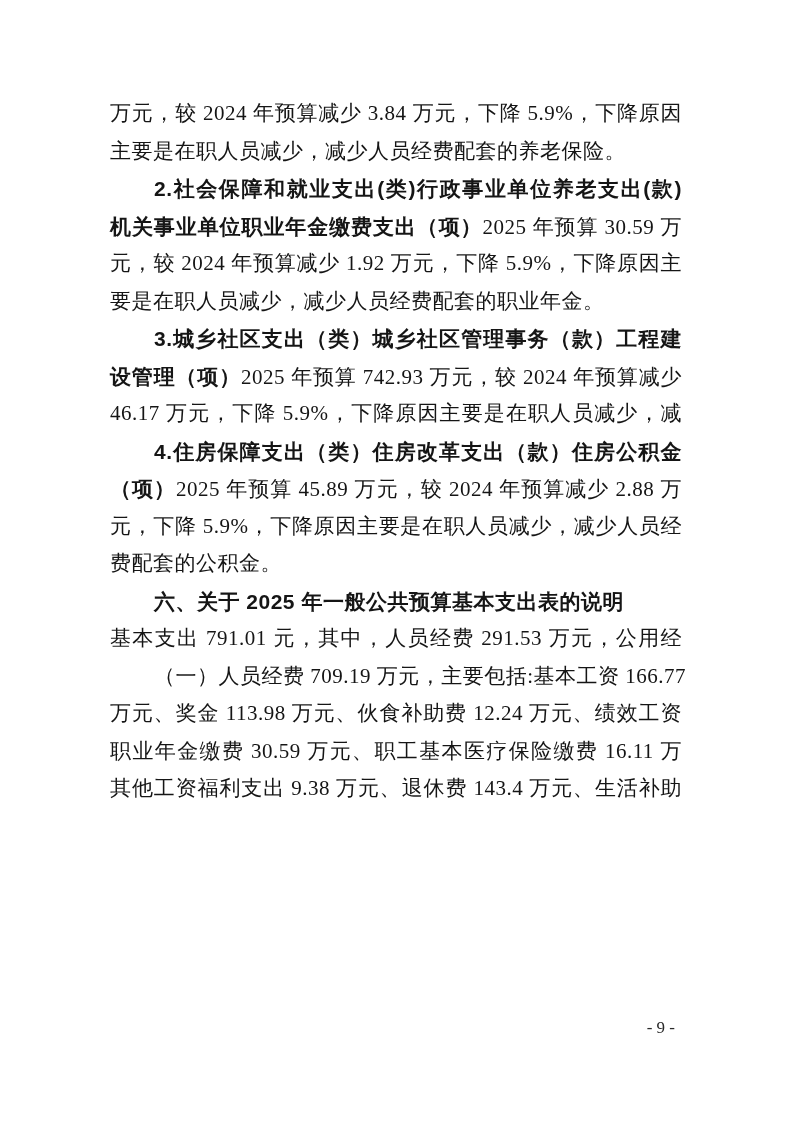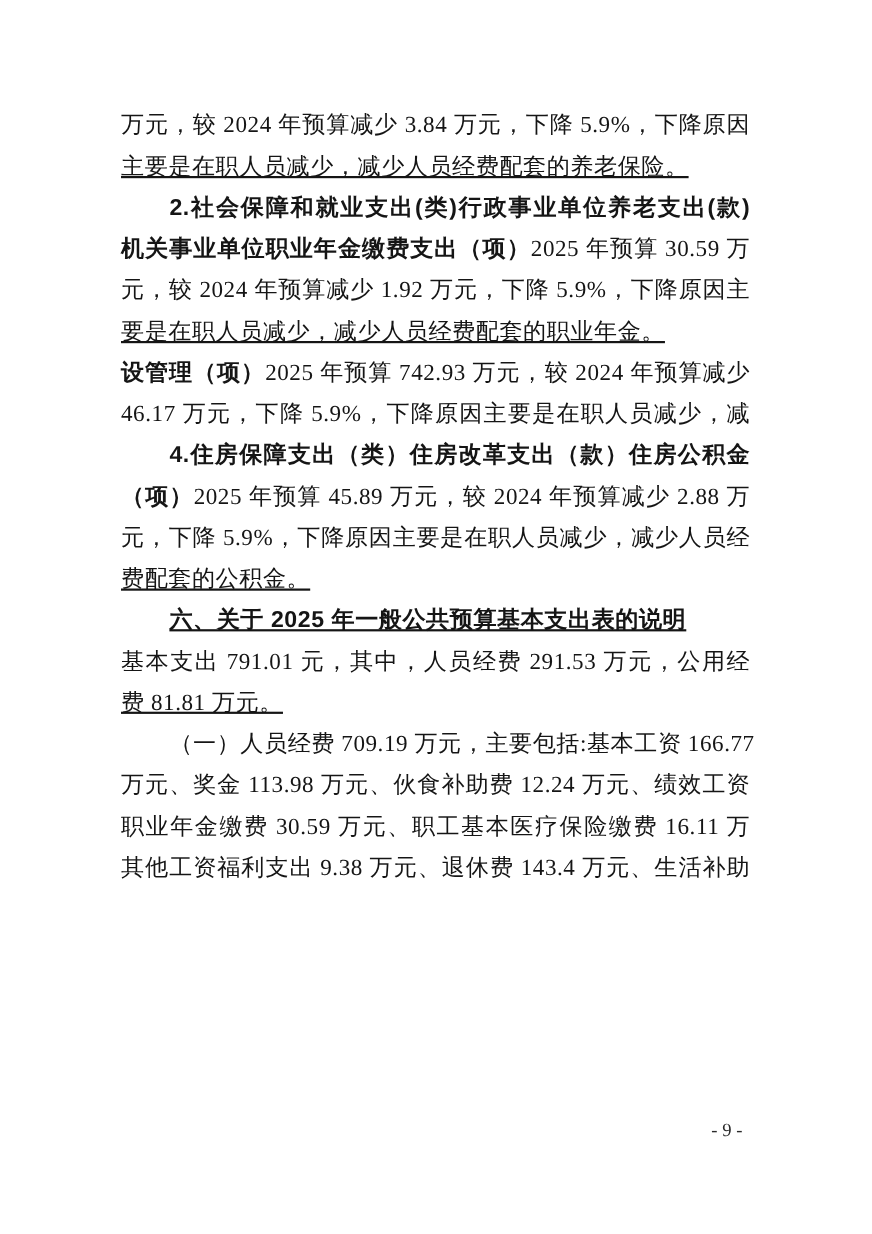--- a/index.html
+++ b/index.html
@@ -30,21 +30,20 @@
     white-space: nowrap;
     letter-spacing: 0.5px;
   }
   .line.j {
     
     text-align-last: justify;
   }
   .line.l {
     text-align: left;
     text-align-last: left;
-    text-decoration: underline;
   }
   .line.ind {
     text-indent: 44px;
   }
   .bold {
     font-weight: 700;
     font-family: "Liberation Sans", "DejaVu Sans", sans-serif;
   }
   .reg {
     font-weight: 400;
@@ -63,28 +62,28 @@
 <body>
 
 <div class="page">
   <div class="content" id="content">
       <div class="line j"><span class="reg">万元，较 2024 年预算减少 3.84 万元，下降 5.9%，下降原因</span></div>
       <div class="line l"><span class="reg">主要是在职人员减少，减少人员经费配套的养老保险。</span></div>
       <div class="line j ind"><span class="bold">2.社会保障和就业支出(类)行政事业单位养老支出(款)</span></div>
       <div class="line j"><span class="bold">机关事业单位职业年金缴费支出（项）</span><span class="reg">2025 年预算 30.59 万</span></div>
       <div class="line j"><span class="reg">元，较 2024 年预算减少 1.92 万元，下降 5.9%，下降原因主</span></div>
       <div class="line l"><span class="reg">要是在职人员减少，减少人员经费配套的职业年金。</span></div>
+      <div class="line j ind"><span class="bold">3.城乡社区支出（类）城乡社区管理事务（款）工程建</span></div>
       <div class="line j"><span class="bold">设管理（项）</span><span class="reg">2025 年预算 742.93 万元，较 2024 年预算减少</span></div>
       <div class="line j"><span class="reg">46.17 万元，下降 5.9%，下降原因主要是在职人员减少，减</span></div>
       <div class="line j ind"><span class="bold">4.住房保障支出（类）住房改革支出（款）住房公积金</span></div>
       <div class="line j"><span class="bold">（项）</span><span class="reg">2025 年预算 45.89 万元，较 2024 年预算减少 2.88 万</span></div>
       <div class="line j"><span class="reg">元，下降 5.9%，下降原因主要是在职人员减少，减少人员经</span></div>
       <div class="line l"><span class="reg">费配套的公积金。</span></div>
       <div class="line l ind"><span class="bold">六、关于 2025 年一般公共预算基本支出表的说明</span></div>
       <div class="line j"><span class="reg">基本支出 791.01 元，其中，人员经费 291.53 万元，公用经</span></div>
-      <div class="line l"><span class="reg">费 81.81 万元。</span></div>
       <div class="line j ind"><span class="reg">（一）人员经费 709.19 万元，主要包括:基本工资 166.77</span></div>
       <div class="line j"><span class="reg">万元、奖金 113.98 万元、伙食补助费 12.24 万元、绩效工资</span></div>
       <div class="line j"><span class="reg">职业年金缴费 30.59 万元、职工基本医疗保险缴费 16.11 万</span></div>
       <div class="line j"><span class="reg">其他工资福利支出 9.38 万元、退休费 143.4 万元、生活补助</span></div>
     </div>
   <div class="pagenum">- 9 -</div>
 </div>
 
 </body></html>

